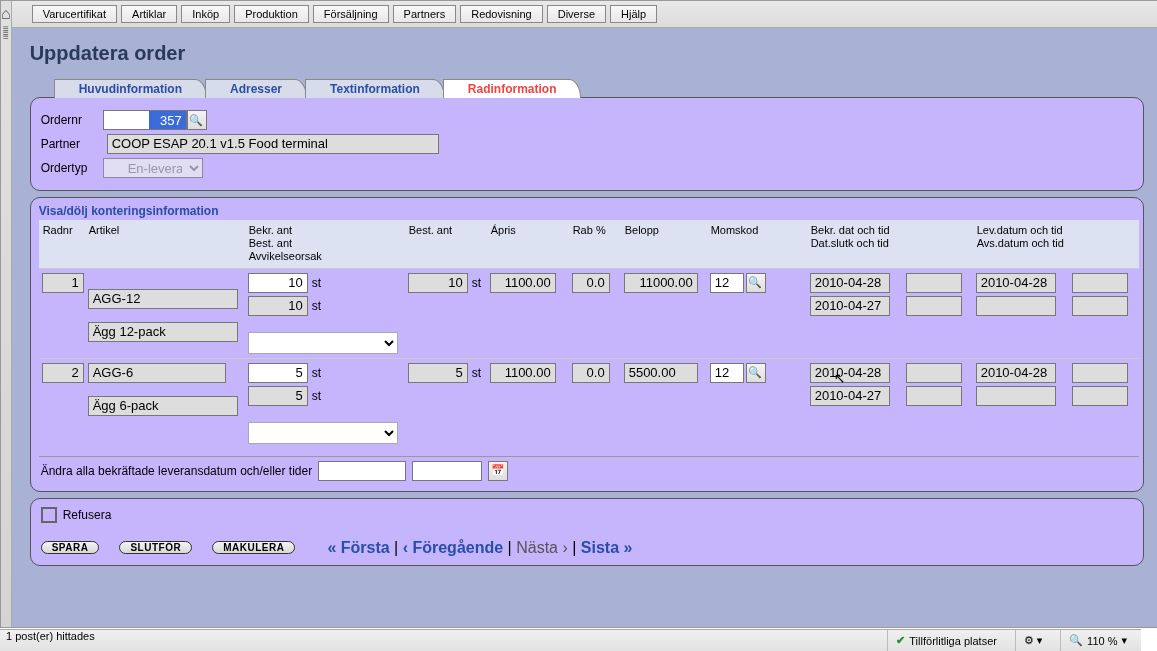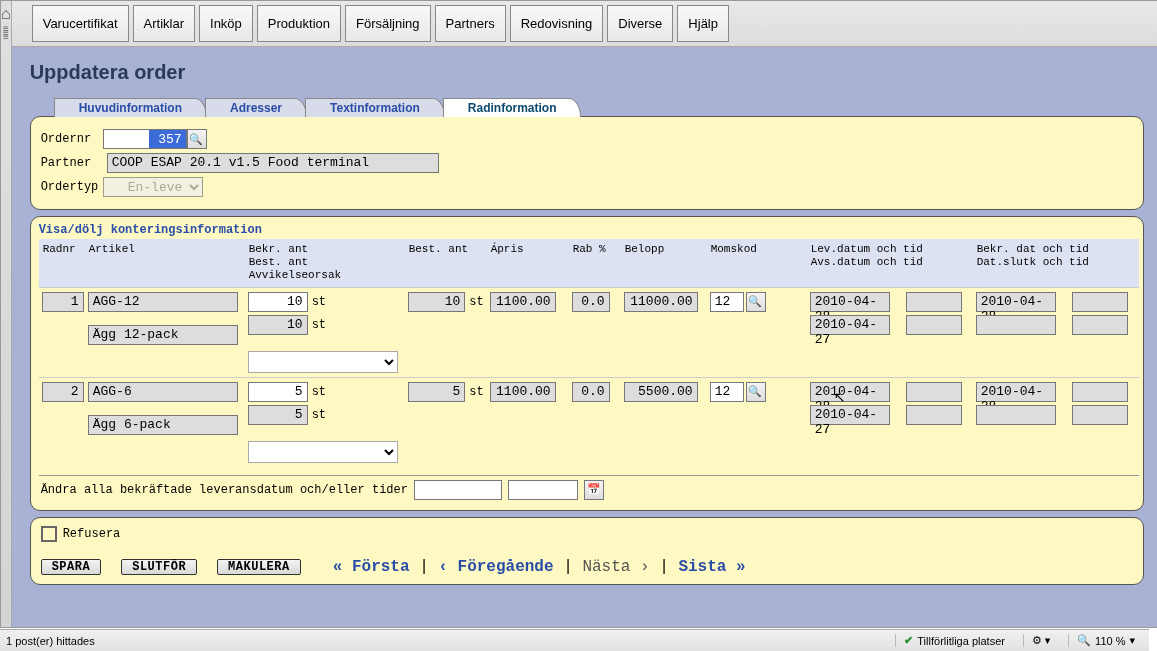--- a/index.html
+++ b/index.html
@@ -34,24 +34,24 @@
   flex-direction:column;
 }
 .top-menu {
   display:flex;
   gap:4px;
   padding:4px 20px;
   background: linear-gradient(to bottom,#e8e8e8,#dcdcdc);
   border-bottom:1px solid #aaa;
 }
 .top-menu-item {
-  padding:10px 10px;
+  padding:2px 10px;
   background: linear-gradient(to bottom,#f8f8f8,#e8e8e8);
   border:1px solid #888;
-  font-size:13px;
+  font-size:11px;
   cursor:pointer;
 }
 .content {
   flex:1;
   padding: 10px 14px 8px 18px;
   overflow-y:auto;
   position:relative;
 }
 .content::-webkit-scrollbar{width:18px;}
 .content::-webkit-scrollbar-track{background:#e8e8e8;border-left:1px solid #aaa;}
@@ -71,30 +71,29 @@
   background:#d8dcea;
   border:1px solid #888;
   border-bottom:none;
   border-top-right-radius:14px 22px;
   margin-right:-2px;
   cursor:pointer;
   position:relative;
 }
 .tab.active {
   background:#fff;
-  color:#0c4a6e;
+  color:#ef4444;
   z-index:2;
 }
 .panel {
-  background:#fef9c3;
+  background:#c4b5fd;
   border:1px solid #555;
   border-radius:10px;
   padding:8px 10px;
   margin-top:-1px;
-  font-family:Liberation Mono, monospace;
 }
 .panel + .panel { margin-top:6px; }
 .form-row { display:flex; align-items:center; margin:4px 0;}
 .form-row label { width:62px; font-size:12px;}
 input[type=text], .ro-box, select {
   font-family:inherit;
   font-size:13px;
   padding:1px 4px;
   border:1px solid #777;
   background:#fff;
@@ -129,35 +128,35 @@
 .date-box{ width:80px;}
 .blank-box{ width:56px;}
 .pair-row{display:flex;gap:16px;}
 .select-blank{width:150px;height:22px;border:1px solid #aaa;background:#fff;}
 .footer-row{display:flex;align-items:center;gap:6px;margin-top:8px;padding:4px 2px;border-top:1px solid #999;}
 .checkbox-square{width:16px;height:16px;border:2px solid #666;display:inline-block;}
 .btn-cap{
   display:inline-block;
   padding:0 10px;
   border:1px solid #333;
-  border-radius:2px;
+  border-radius:8px;
   background:linear-gradient(#f4f4f4,#d8d8d8);
   font-weight:bold;
-  font-size:12px;
+  font-size:10px;
   cursor:pointer;
   letter-spacing:0.5px;
 }
 .pager{margin-left:32px;font-size:16px;}
 .pager a{color:#2a4da8;font-weight:bold;cursor:pointer;}
 .pager .dis{color:#555;}
 .statusbar{
-  position:absolute;left:0;right:8px;bottom:0;height:22px;
+  position:absolute;left:0;right:16px;bottom:0;height:22px;
   background:linear-gradient(#f0f0f0,#e2e2e2);
   border-top:1px solid #aaa;
-  display:flex;align-items:center;
+  display:flex;
   font-size:11px;
   padding:0 6px;
   justify-content:space-between;
 }
 .statusbar .right-cluster{display:flex;align-items:center;gap:10px;}
 .status-item{display:flex;align-items:center;gap:4px;border-left:1px solid #bbb;padding:0 8px;height:100%;}
 .green-check{color:#2a9030;font-weight:bold;}
 .cursor-arrow{position:absolute;left:822px;top:342px;font-size:14px;pointer-events:none;}
 </style>
 </head>
@@ -216,32 +215,32 @@
           <div>Radnr</div>
           <div>Artikel</div>
           <div style="white-space:pre-line;">Bekr. ant
 Best. ant
 Avvikelseorsak</div>
           <div>Best. ant</div>
           <div>Ápris</div>
           <div>Rab %</div>
           <div>Belopp</div>
           <div>Momskod</div>
+          <div style="white-space:pre-line;">Bekr. dat och tid
+Dat.slutk och tid</div>
           <div style="white-space:pre-line;">Lev.datum och tid
 Avs.datum och tid</div>
-          <div style="white-space:pre-line;">Bekr. dat och tid
-Dat.slutk och tid</div>
         </div>
 
         <div class="grid-row">
           <div>
               <div class="ro-box tiny-num">1</div>
             </div>
           <div class="stack">
-            <div class="ro-box" style="width:150px;">AGG-12</div>
+            <div class="ro-box" style="width:150px;margin-top:16px;">AGG-12</div>
             <div class="ro-box" style="width:150px;margin-top:10px;">Ägg 12-pack</div>
           </div>
           <div class="stack">
             <div class="inline">
                 <input type="text" class="qty-box" value="10" style="">
                 <span class="unit-lbl">st</span>
               </div>
             <div class="inline">
                 <div class="ro-box qty-box">10</div>
                 <span class="unit-lbl">st</span>
@@ -286,21 +285,21 @@
                 <div class="ro-box blank-box"></div>
               </div>
           </div>
         </div>
 
         <div class="grid-row">
           <div>
               <div class="ro-box tiny-num">2</div>
             </div>
           <div class="stack">
-            <div class="ro-box" style="width:150px;">AGG-6</div>
+            <div class="ro-box" style="width:138px;">AGG-6</div>
             <div class="ro-box" style="width:150px;margin-top:10px;">Ägg 6-pack</div>
           </div>
           <div class="stack">
             <div class="inline">
                 <input type="text" class="qty-box" value="5" style="">
                 <span class="unit-lbl">st</span>
               </div>
             <div class="inline">
                 <div class="ro-box qty-box">5</div>
                 <span class="unit-lbl">st</span>
@@ -312,21 +311,21 @@
               <div class="ro-box qty-box">5</div>
               <span class="unit-lbl">st</span>
             </div>
           <div>
               <div class="ro-box" style="width:66px;text-align:right;">1100.00</div>
             </div>
           <div>
               <div class="ro-box" style="width:38px;text-align:right;">0.0</div>
             </div>
           <div>
-              <div class="ro-box" style="width:74px;text-align:right;">5500.00</div>
+              <div class="ro-box" style="width:74px;">5500.00</div>
             </div>
           <div class="inline">
               <input type="text" style="width: 34px;" value="12">
               <span class="magnify">🔍</span>
             </div>
           <div class="stack">
             <div class="pair-row">
                 <div class="ro-box date-box">2010-04-28</div>
                 <div class="ro-box blank-box"></div>
               </div>

